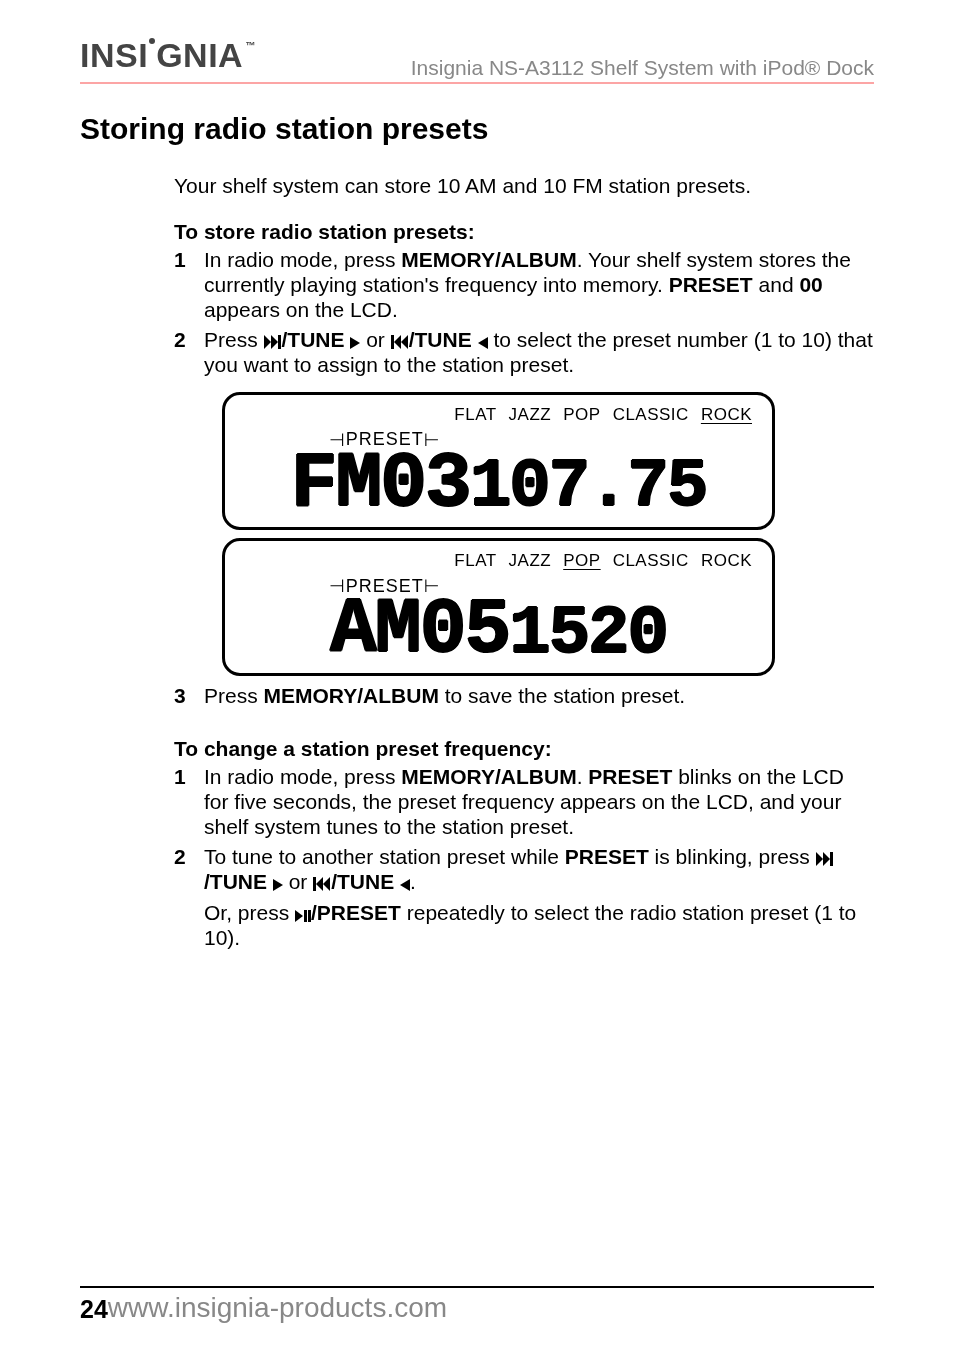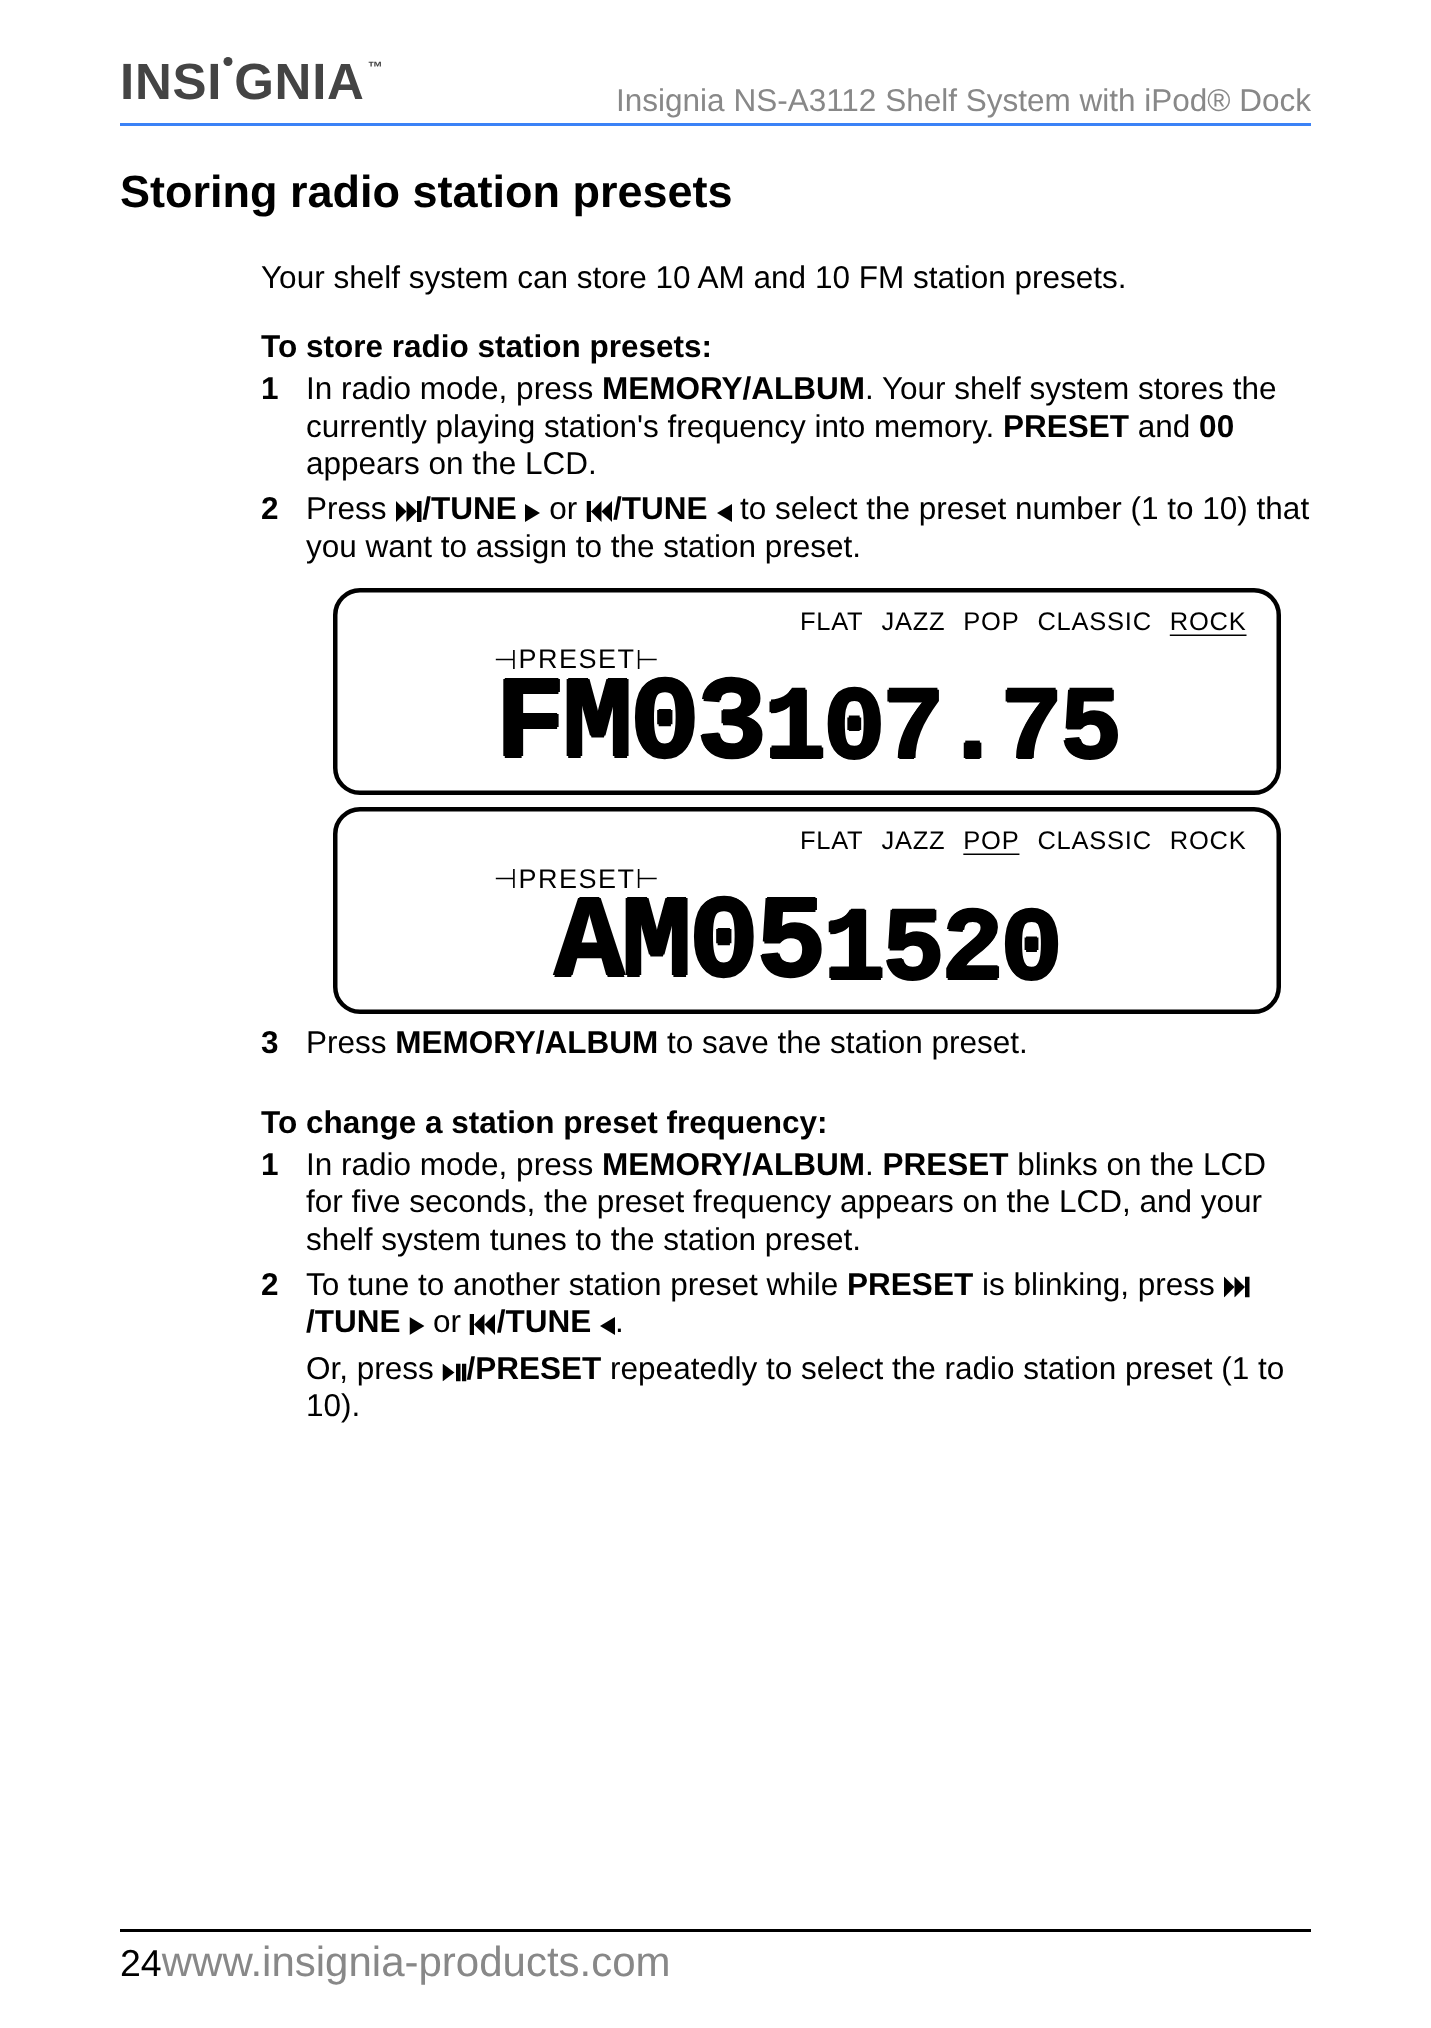--- a/index.html
+++ b/index.html
@@ -14,21 +14,21 @@
     width: 954px;
     height: 1352px;
     position: relative;
     box-sizing: border-box;
     padding: 30px 80px 0 80px;
   }
   .header-row {
     display: flex;
     align-items: center;
     justify-content: space-between;
-    border-bottom: 2px solid #3b82f6;
+    border-bottom: 2px solid #fca5a5;
     padding-bottom: 2px;
     margin-bottom: 28px;
   }
   .logo {
     font-family: Arial, Helvetica, sans-serif;
     font-weight: 800;
     font-size: 34px;
     letter-spacing: 0.5px;
     color: #444;
     display: flex;
@@ -91,21 +91,21 @@
     min-width: 30px;
   }
   ol.steps > li .body {
     flex: 1;
   }
   .b { font-weight: 700; }
   .lcd-wrap {
     margin: 14px 0 8px 48px;
   }
   .lcd {
-    width: 632px;
+    width: 553px;
     border: 3px solid #000;
     border-radius: 18px;
     padding: 10px 14px 10px 14px;
     margin-bottom: 8px;
     box-sizing: border-box;
   }
   .lcd-top {
     display: flex;
     align-items: flex-start;
     gap: 24px;
@@ -154,21 +154,21 @@
     left: 80px;
     right: 80px;
     border-top: 2px solid #000;
     display: flex;
     justify-content: space-between;
     align-items: flex-end;
     padding-top: 4px;
   }
   .footer .pn {
     font-size: 25px;
-    font-weight: 400;
+    font-weight: 700;
     color: #000;
   }
   .footer .url {
     font-size: 28px;
     color: #888;
     flex:1;
     margin-right: 40px;
   }
   svg.inline-icon { vertical-align: -2px; }
 </style>

